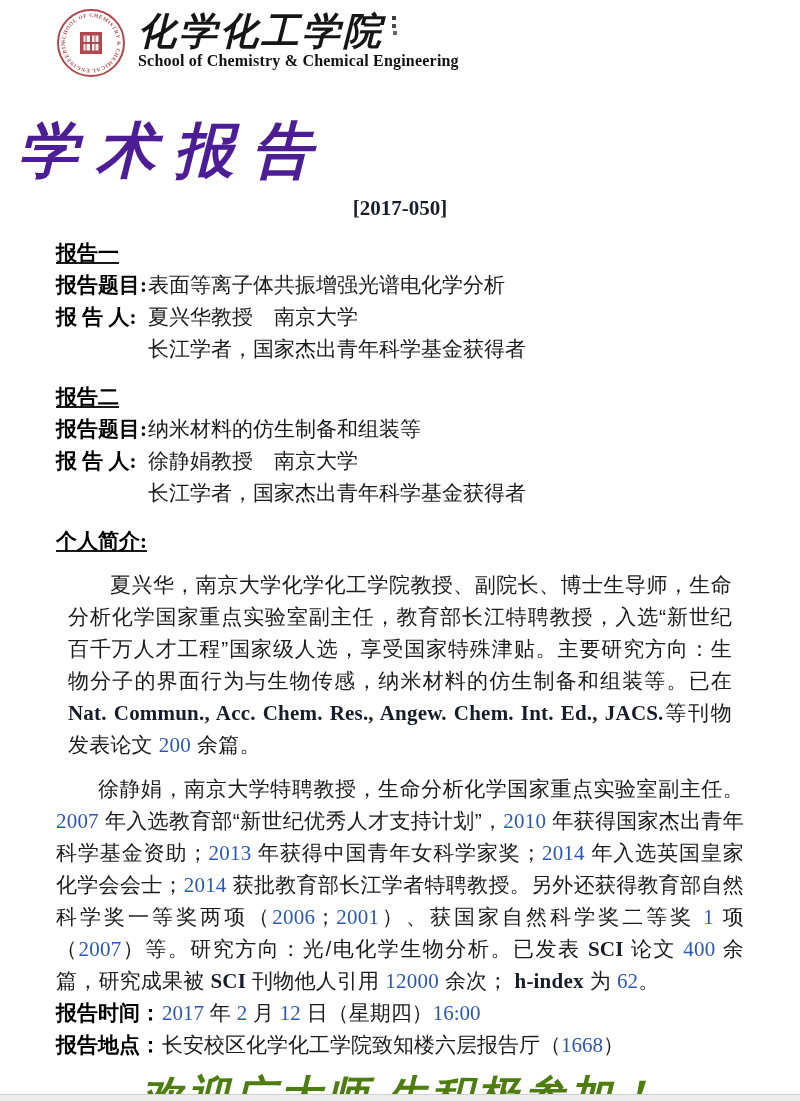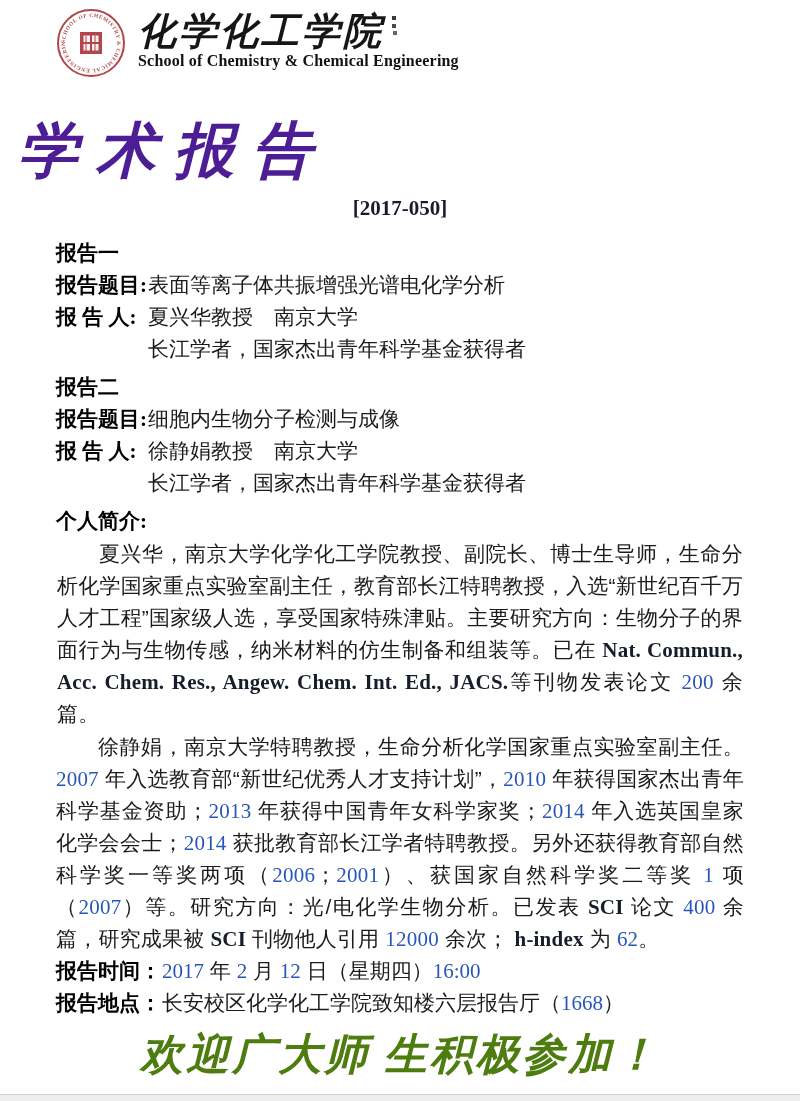--- a/index.html
+++ b/index.html
@@ -30,21 +30,21 @@
     font-size:60px;line-height:72px;letter-spacing:18px;color:#4c1d95;
     text-indent:18px; 
   }
   .doc-number{
     margin-top:8px;text-align:center;
     font-family:"Liberation Serif",serif;font-size:21px;color:#20242e;line-height:26px;
   }
   
   .body{margin:16px 56px 0 56px;font-size:21px;}
   .line{display:flex;align-items:flex-start;min-height:32px;line-height:32px;}
-  .heading-line{margin-top:6px;}
+  .heading-line{margin-top:16px;text-decoration:underline;}
   .label{
     font-family:"Liberation Serif",serif;font-weight:bold;color:#000;
     flex:0 0 92px;white-space:nowrap;
   }
   .label.wide{flex:0 0 106px;}
   .content{color:#1b1b1b;}
   .para{
     text-indent:42px;text-align:justify;line-height:32px;color:#1b1b1b;
     letter-spacing:0.2px;
   }
@@ -118,34 +118,34 @@
         <div>夏兴华教授　南京大学</div>
         <div>长江学者，国家杰出青年科学基金获得者</div>
       </span>
     </div>
 
     <div class="line heading-line">
       <span class="label">报告二</span>
     </div>
     <div class="line">
       <span class="label">报告题目:</span>
-      <span class="content">细胞内生物分子检测与成像</span>
+      <span class="content">纳米材料的仿生制备和组装等</span>
     </div>
     <div class="line">
       <span class="label">报 告 人:</span>
       <span class="content">
         <div>徐静娟教授　南京大学</div>
         <div>长江学者，国家杰出青年科学基金获得者</div>
       </span>
     </div>
 
     <div class="line heading-line">
       <span class="label">个人简介:</span>
     </div>
-    <p class="para" style="margin:1px;"><span>夏兴华，南京大学化学化工学院教授、副院长、博士生导师，生命分析化学国家重点实验室副主任，教育部长江特聘教授，入选“新世纪百千万人才工程”国家级人选，享受国家特殊津贴。主要研究方向：生物分子的界面行为与生物传感，纳米材料的仿生制备和组装等。已在 </span><span class="lat">Nat. Commun., Acc. Chem. Res., Angew. Chem. Int. Ed., JACS.</span><span>等刊物发表论文 </span><span class="num">200</span><span> 余篇。</span></p>
+    <p class="para" style="margin:12px;"><span>夏兴华，南京大学化学化工学院教授、副院长、博士生导师，生命分析化学国家重点实验室副主任，教育部长江特聘教授，入选“新世纪百千万人才工程”国家级人选，享受国家特殊津贴。主要研究方向：生物分子的界面行为与生物传感，纳米材料的仿生制备和组装等。已在 </span><span class="lat">Nat. Commun., Acc. Chem. Res., Angew. Chem. Int. Ed., JACS.</span><span>等刊物发表论文 </span><span class="num">200</span><span> 余篇。</span></p>
     <p class="para" style="margin:0;"><span>徐静娟，南京大学特聘教授，生命分析化学国家重点实验室副主任。</span><span class="num">2007</span><span> 年入选教育部“新世纪优秀人才支持计划”，</span><span class="num">2010</span><span> 年获得国家杰出青年科学基金资助；</span><span class="num">2013</span><span> 年获得中国青年女科学家奖；</span><span class="num">2014</span><span> 年入选英国皇家化学会会士；</span><span class="num">2014</span><span> 获批教育部长江学者特聘教授。另外还获得教育部自然科学奖一等奖两项（</span><span class="num">2006</span><span>；</span><span class="num">2001</span><span>）、获国家自然科学奖二等奖 </span><span class="num">1</span><span> 项（</span><span class="num">2007</span><span>）等。研究方向：光/电化学生物分析。已发表 </span><span class="lat">SCI</span><span> 论文 </span><span class="num">400</span><span> 余篇，研究成果被 </span><span class="lat">SCI</span><span> 刊物他人引用 </span><span class="num">12000</span><span> 余次； </span><span class="lat">h-index</span><span> 为 </span><span class="num">62</span><span>。</span></p>
 
     <div class="line">
       <span class="label wide">报告时间：</span>
       <span class="content"><span class="num">2017</span><span> 年 </span><span class="num">2</span><span> 月 </span><span class="num">12</span><span> 日（星期四）</span><span class="num">16:00</span></span>
     </div>
     <div class="line">
       <span class="label wide">报告地点：</span>
       <span class="content"><span>长安校区化学化工学院致知楼六层报告厅（</span><span class="num">1668</span><span>）</span></span>
     </div>

